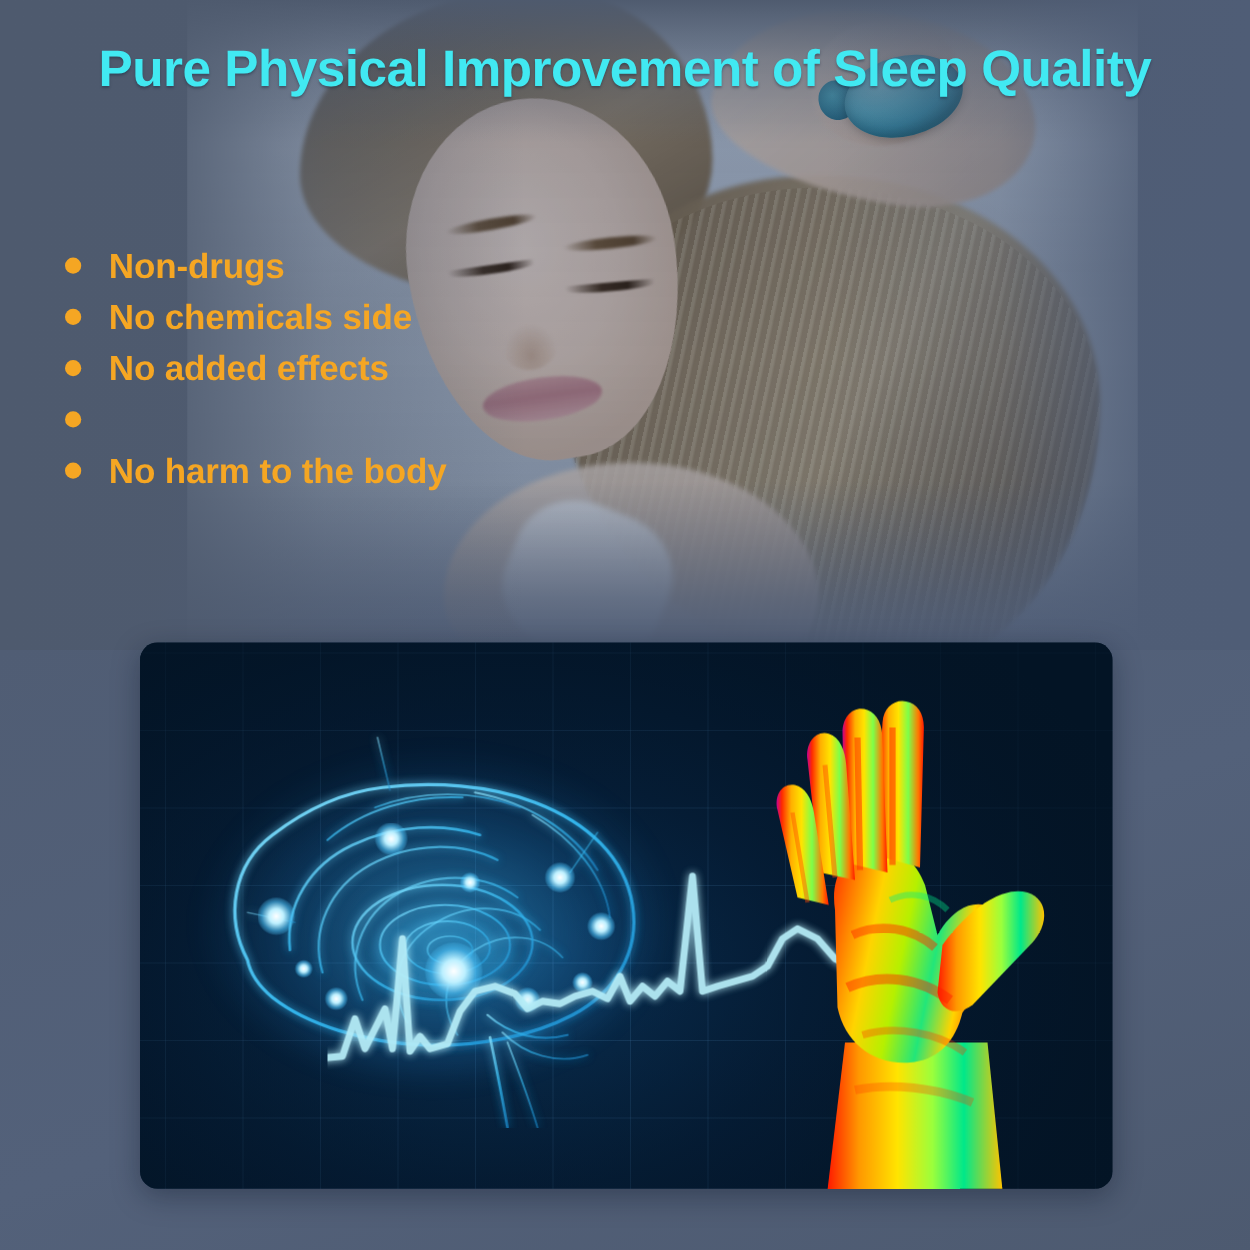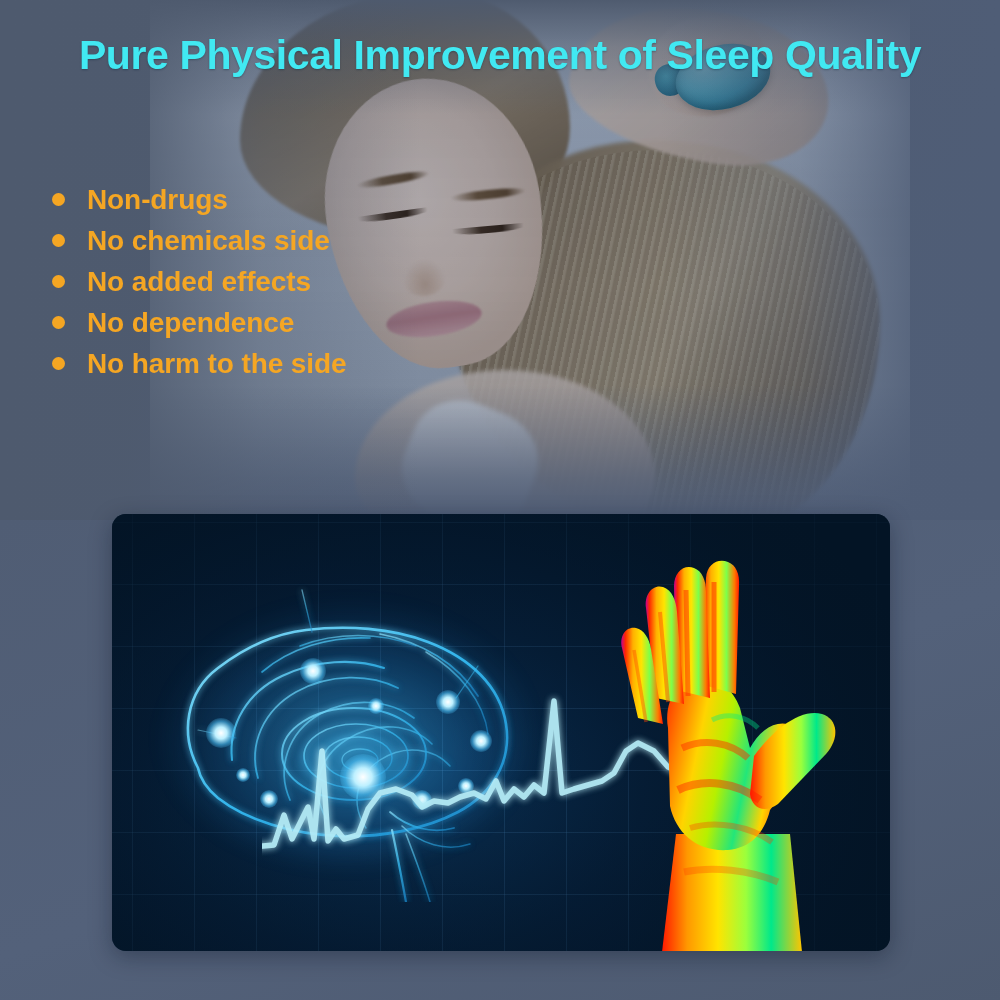--- a/index.html
+++ b/index.html
@@ -221,21 +221,21 @@
     color: #41e9f2;
     font-family: "Liberation Sans", sans-serif;
     text-shadow: 0 1px 2px rgba(10,30,50,.35);
     white-space: nowrap;
   }
 
   
   .benefits {
     position: absolute;
     left: 52px;
-    top: 179px;
+    top: 192px;
     width: 420px;
   }
   .benefit-row {
     display: flex;
     align-items: center;
     height: 41px;
   }
   .bullet-dot {
     width: 13px;
     height: 13px;
@@ -358,25 +358,24 @@
     <div class="benefit-row">
       <span class="bullet-dot"></span>
       <span class="benefit-label">No chemicals side</span>
     </div>
     <div class="benefit-row">
       <span class="bullet-dot"></span>
       <span class="benefit-label">No added effects</span>
     </div>
     <div class="benefit-row">
       <span class="bullet-dot"></span>
-      <span class="benefit-label">No dependence</span>
     </div>
     <div class="benefit-row">
       <span class="bullet-dot"></span>
-      <span class="benefit-label">No harm to the side</span>
+      <span class="benefit-label">No harm to the body</span>
     </div>
   </div>
 
   <div class="tech-panel">
     <div class="grid-lines"></div>
     <div class="grid-fade"></div>
 
     <div class="brain-wrap">
       <div class="brain-glow"></div>
       <svg class="brain-svg" viewBox="0 0 410 330">

